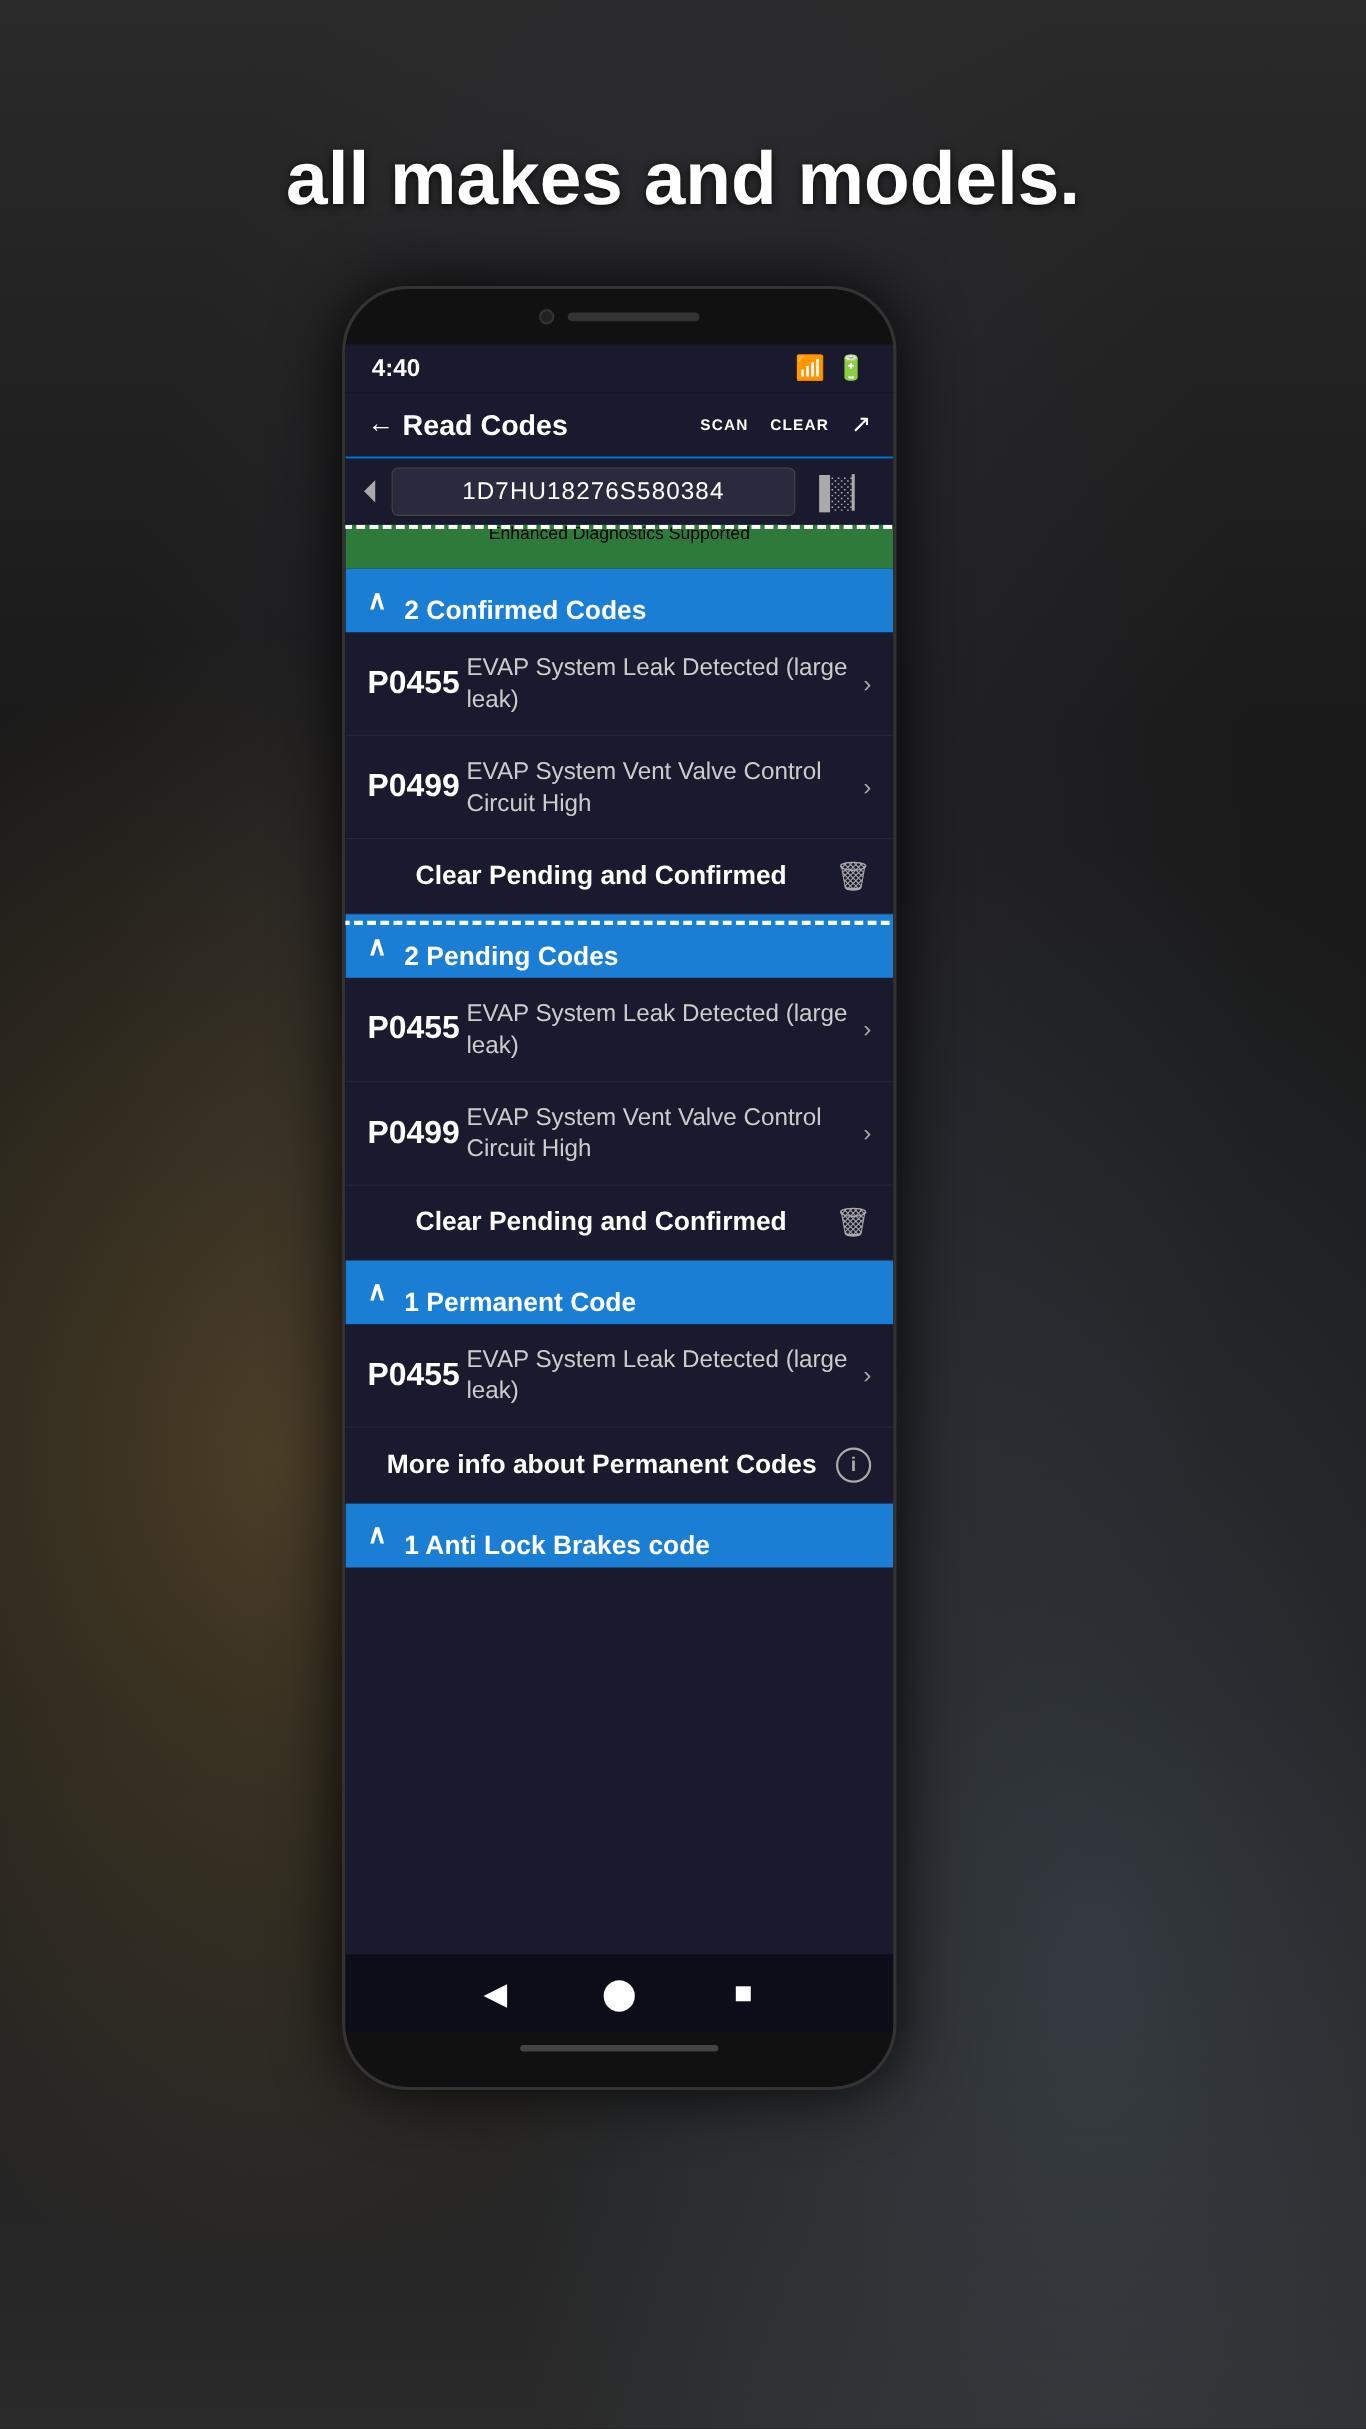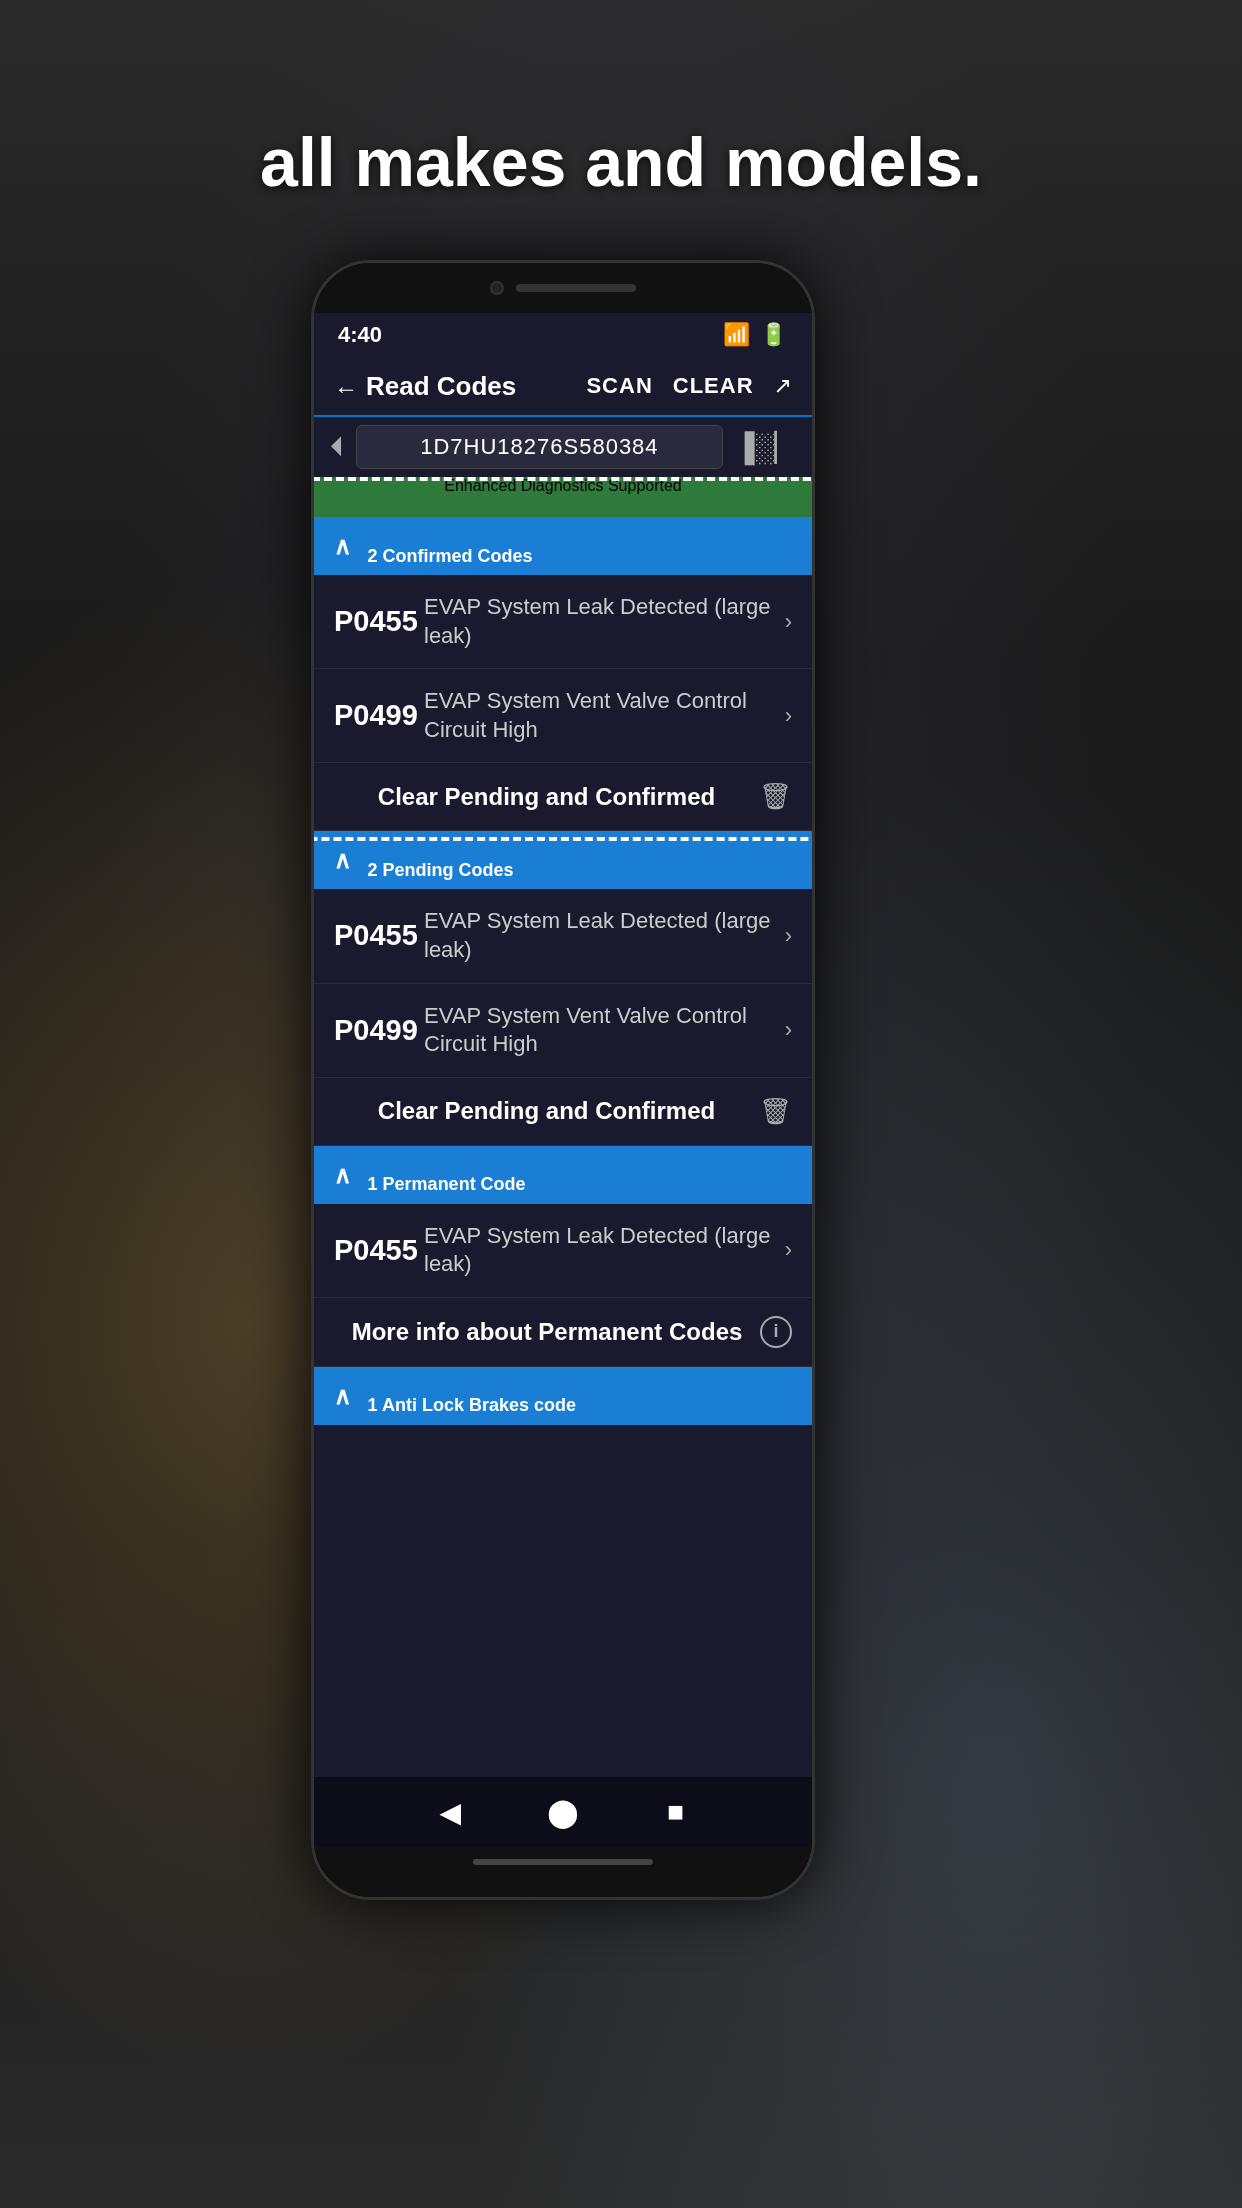--- a/index.html
+++ b/index.html
@@ -134,21 +134,21 @@
     }
 
     .nav-actions {
       display: flex;
       align-items: center;
       gap: 20px;
     }
 
     .nav-btn {
       color: white;
-      font-size: 22px;
+      font-size: 14px;
       font-weight: 700;
       letter-spacing: 1px;
     }
 
     .share-icon {
       color: white;
       font-size: 22px;
     }
 
     .vin-bar {
@@ -226,21 +226,21 @@
     }
 
     .chevron-up {
       color: white;
       font-size: 24px;
       font-weight: 700;
     }
 
     .section-title {
       color: white;
-      font-size: 18px;
+      font-size: 24px;
       font-weight: 700;
       margin-top: 20px;
     }
 
     .code-row {
       display: flex;
       align-items: center;
       padding: 18px 20px;
       border-bottom: 1px solid #2a2a3e;
       background: #1a1a2e;

